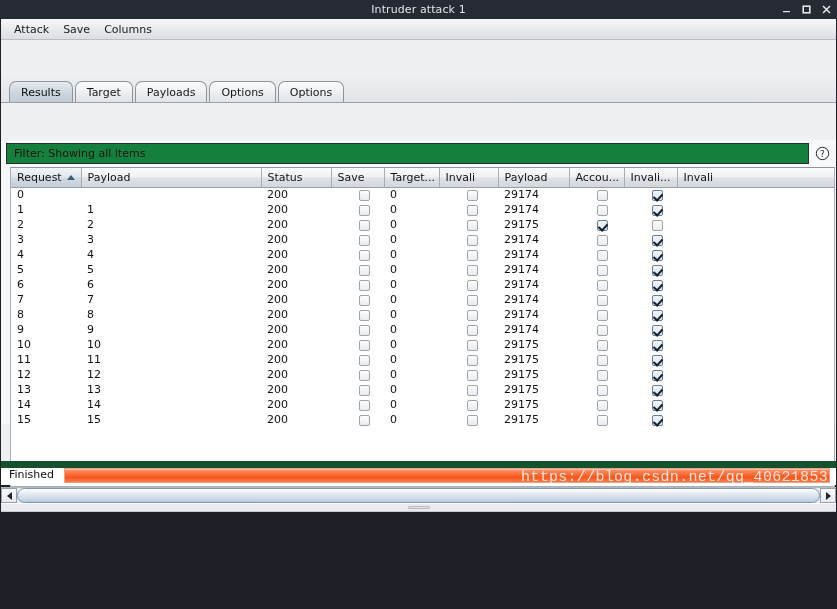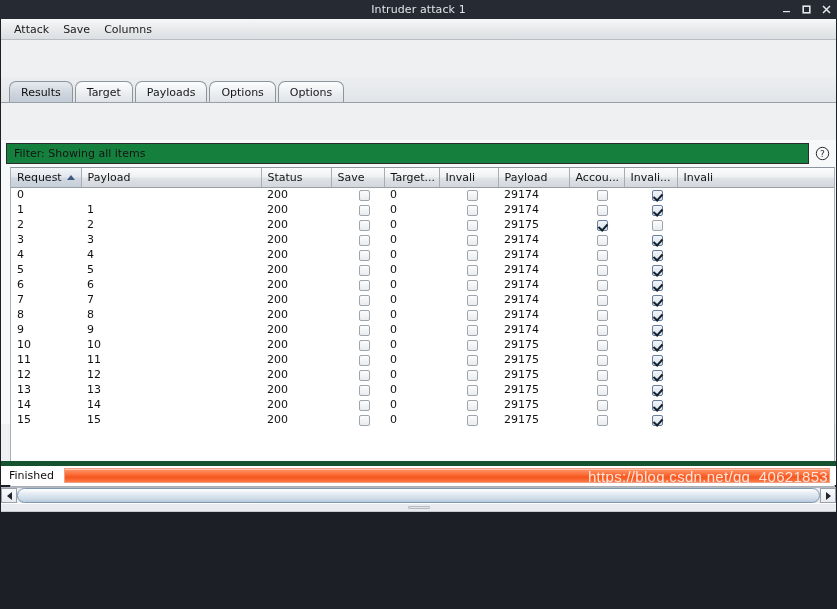--- a/index.html
+++ b/index.html
@@ -321,24 +321,23 @@
     min-height: 0;
     background: #fafbfc;
   }
 
   
   .statusbar {
     flex: 0 0 24px;
     height: 24px;
     background: #ffffff;
     display: flex;
-    align-items: center;
     padding: 0 6px 0 8px;
     position: relative;
-    border-top: 5px solid #14532d;
+    border-top: 7px solid #14532d;
   }
   .status-label {
     font-size: 11px;
     color: #0f1011;
     margin-right: 10px;
     white-space: nowrap;
     font-family: "DejaVu Sans", sans-serif;
   }
   .progress-outer {
     flex: 1 1 auto;
@@ -357,21 +356,21 @@
   .watermark {
     position: absolute;
     right: 8px;
     top: 50%;
     transform: translateY(-50%);
     font-size: 15px;
     color: rgba(255,255,255,0.82);
     letter-spacing: 0.3px;
     white-space: nowrap;
     pointer-events: none;
-    font-family: Liberation Sans, sans-serif;
+    font-family: Liberation Mono, monospace;
   }
 </style>
 </head>
 <body>
 
 <div id="app">
 
   <div class="titlebar">
     <span class="title">Intruder attack 1</span>
     <div class="win-ctrls">

